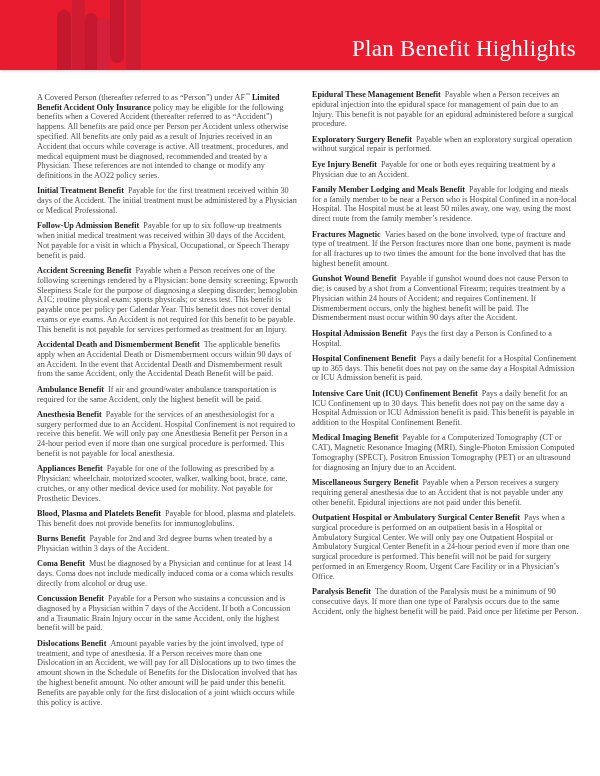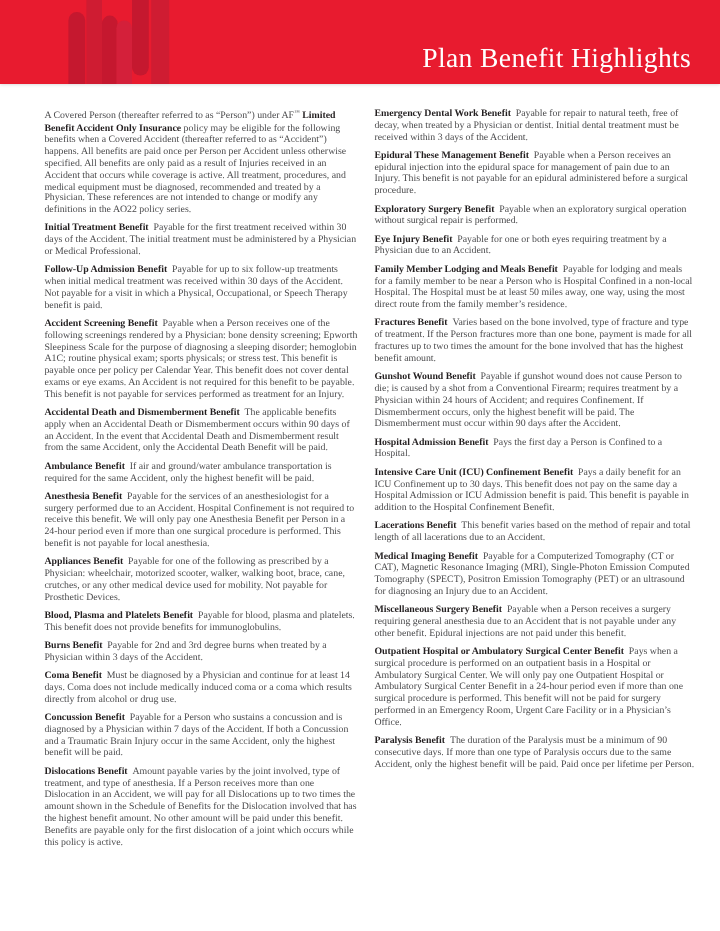--- a/index.html
+++ b/index.html
@@ -92,30 +92,29 @@
         <p class="benefit"><strong class="b-title">Ambulance Benefit</strong><span>If air and ground/water ambulance transportation is required for the same Accident, only the highest benefit will be paid.</span></p>
         <p class="benefit"><strong class="b-title">Anesthesia Benefit</strong><span>Payable for the services of an anesthesiologist for a surgery performed due to an Accident. Hospital Confinement is not required to receive this benefit. We will only pay one Anesthesia Benefit per Person in a 24-hour period even if more than one surgical procedure is performed. This benefit is not payable for local anesthesia.</span></p>
         <p class="benefit"><strong class="b-title">Appliances Benefit</strong><span>Payable for one of the following as prescribed by a Physician: wheelchair, motorized scooter, walker, walking boot, brace, cane, crutches, or any other medical device used for mobility. Not payable for Prosthetic Devices.</span></p>
         <p class="benefit"><strong class="b-title">Blood, Plasma and Platelets Benefit</strong><span>Payable for blood, plasma and platelets. This benefit does not provide benefits for immunoglobulins.</span></p>
         <p class="benefit"><strong class="b-title">Burns Benefit</strong><span>Payable for 2nd and 3rd degree burns when treated by a Physician within 3 days of the Accident.</span></p>
         <p class="benefit"><strong class="b-title">Coma Benefit</strong><span>Must be diagnosed by a Physician and continue for at least 14 days. Coma does not include medically induced coma or a coma which results directly from alcohol or drug use.</span></p>
         <p class="benefit"><strong class="b-title">Concussion Benefit</strong><span>Payable for a Person who sustains a concussion and is diagnosed by a Physician within 7 days of the Accident. If both a Concussion and a Traumatic Brain Injury occur in the same Accident, only the highest benefit will be paid.</span></p>
         <p class="benefit"><strong class="b-title">Dislocations Benefit</strong><span>Amount payable varies by the joint involved, type of treatment, and type of anesthesia. If a Person receives more than one Dislocation in an Accident, we will pay for all Dislocations up to two times the amount shown in the Schedule of Benefits for the Dislocation involved that has the highest benefit amount. No other amount will be paid under this benefit. Benefits are payable only for the first dislocation of a joint which occurs while this policy is active.</span></p>
       </div>
     <div class="col col-right" id="right-col">
-        <p class="benefit"><strong class="b-title">Emergency Dental Work Benefit</strong><span>Payable for repair to natural teeth, free of decay, when treated by a Physician or dentist. Initial dental treatment must be received within 3 days of the Accident.</span></p>
         <p class="benefit"><strong class="b-title">Epidural These Management Benefit</strong><span>Payable when a Person receives an epidural injection into the epidural space for management of pain due to an Injury. This benefit is not payable for an epidural administered before a surgical procedure.</span></p>
         <p class="benefit"><strong class="b-title">Exploratory Surgery Benefit</strong><span>Payable when an exploratory surgical operation without surgical repair is performed.</span></p>
         <p class="benefit"><strong class="b-title">Eye Injury Benefit</strong><span>Payable for one or both eyes requiring treatment by a Physician due to an Accident.</span></p>
         <p class="benefit"><strong class="b-title">Family Member Lodging and Meals Benefit</strong><span>Payable for lodging and meals for a family member to be near a Person who is Hospital Confined in a non-local Hospital. The Hospital must be at least 50 miles away, one way, using the most direct route from the family member’s residence.</span></p>
-        <p class="benefit"><strong class="b-title">Fractures Benefit</strong><span>Varies based on the bone involved, type of fracture and type of treatment. If the Person fractures more than one bone, payment is made for all fractures up to two times the amount for the bone involved that has the highest benefit amount.</span></p>
+        <p class="benefit"><strong class="b-title">Fractures Magnetic</strong><span>Varies based on the bone involved, type of fracture and type of treatment. If the Person fractures more than one bone, payment is made for all fractures up to two times the amount for the bone involved that has the highest benefit amount.</span></p>
         <p class="benefit"><strong class="b-title">Gunshot Wound Benefit</strong><span>Payable if gunshot wound does not cause Person to die; is caused by a shot from a Conventional Firearm; requires treatment by a Physician within 24 hours of Accident; and requires Confinement. If Dismemberment occurs, only the highest benefit will be paid. The Dismemberment must occur within 90 days after the Accident.</span></p>
         <p class="benefit"><strong class="b-title">Hospital Admission Benefit</strong><span>Pays the first day a Person is Confined to a Hospital.</span></p>
+        <p class="benefit"><strong class="b-title">Hospital Confinement Benefit</strong><span>Pays a daily benefit for a Hospital Confinement up to 365 days. This benefit does not pay on the same day a Hospital Admission or ICU Admission benefit is paid.</span></p>
         <p class="benefit"><strong class="b-title">Intensive Care Unit (ICU) Confinement Benefit</strong><span>Pays a daily benefit for an ICU Confinement up to 30 days. This benefit does not pay on the same day a Hospital Admission or ICU Admission benefit is paid. This benefit is payable in addition to the Hospital Confinement Benefit.</span></p>
-        <p class="benefit"><strong class="b-title">Lacerations Benefit</strong><span>This benefit varies based on the method of repair and total length of all lacerations due to an Accident.</span></p>
         <p class="benefit"><strong class="b-title">Medical Imaging Benefit</strong><span>Payable for a Computerized Tomography (CT or CAT), Magnetic Resonance Imaging (MRI), Single-Photon Emission Computed Tomography (SPECT), Positron Emission Tomography (PET) or an ultrasound for diagnosing an Injury due to an Accident.</span></p>
         <p class="benefit"><strong class="b-title">Miscellaneous Surgery Benefit</strong><span>Payable when a Person receives a surgery requiring general anesthesia due to an Accident that is not payable under any other benefit. Epidural injections are not paid under this benefit.</span></p>
         <p class="benefit"><strong class="b-title">Outpatient Hospital or Ambulatory Surgical Center Benefit</strong><span>Pays when a surgical procedure is performed on an outpatient basis in a Hospital or Ambulatory Surgical Center. We will only pay one Outpatient Hospital or Ambulatory Surgical Center Benefit in a 24-hour period even if more than one surgical procedure is performed. This benefit will not be paid for surgery performed in an Emergency Room, Urgent Care Facility or in a Physician’s Office.</span></p>
         <p class="benefit"><strong class="b-title">Paralysis Benefit</strong><span>The duration of the Paralysis must be a minimum of 90 consecutive days. If more than one type of Paralysis occurs due to the same Accident, only the highest benefit will be paid. Paid once per lifetime per Person.</span></p>
       </div>
   </div>
 
 </div>
 
 </body></html>

